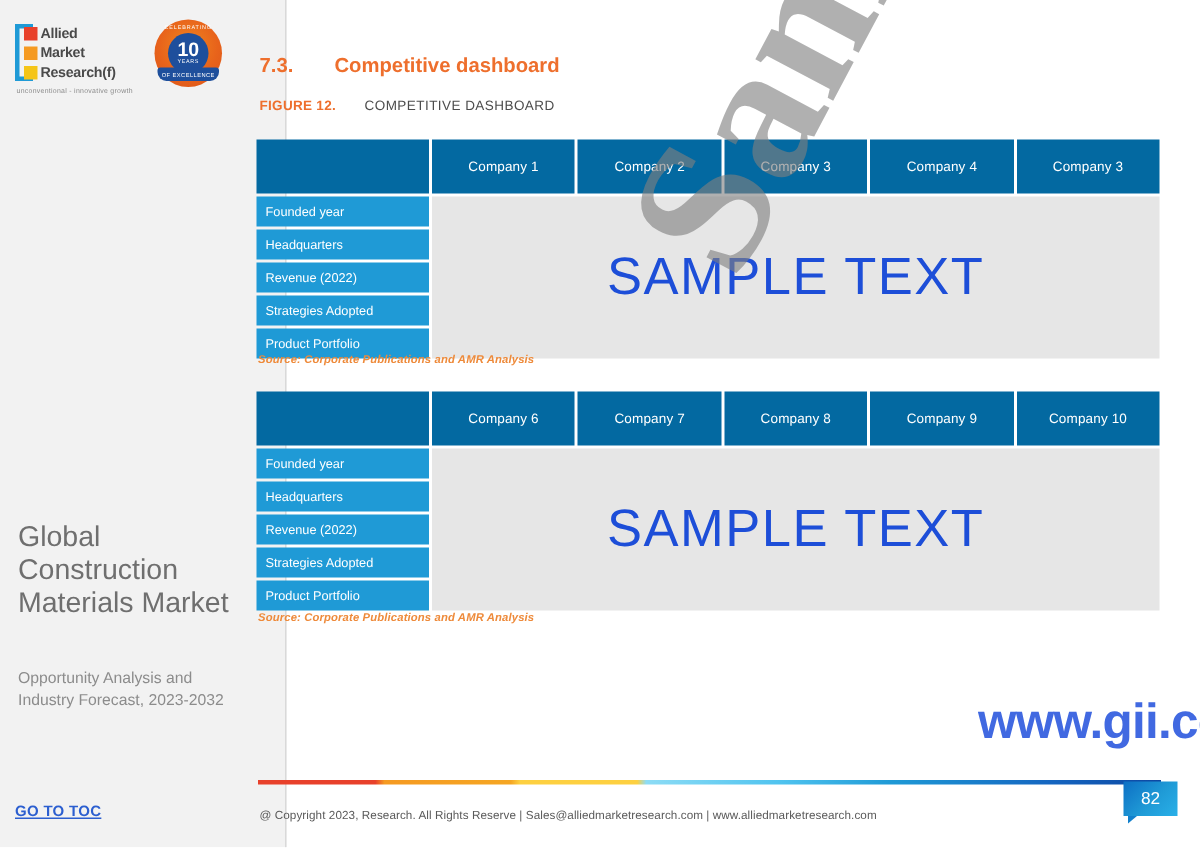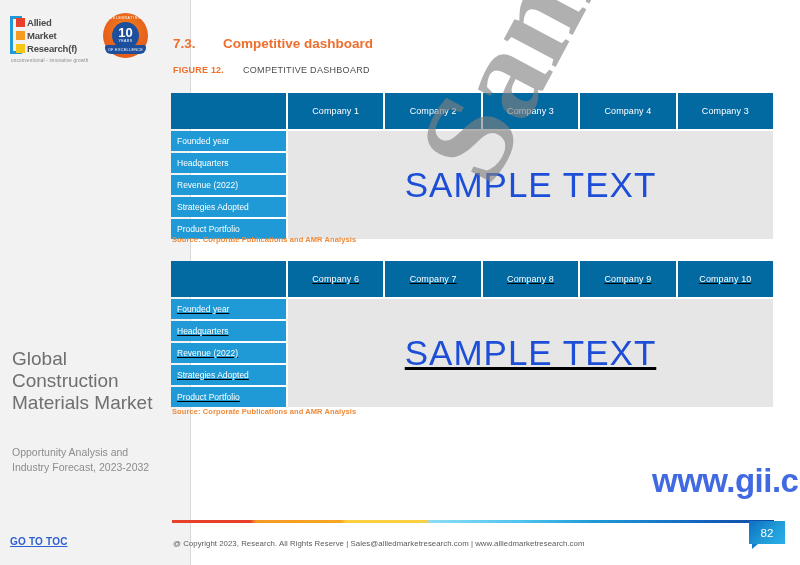--- a/index.html
+++ b/index.html
@@ -277,20 +277,21 @@
   .sample-text {
     font-size: 35px;
     color: #1d4ed8;
     letter-spacing: 1px;
     white-space: nowrap;
   }
   .src {
     position: absolute;
     left: 9px;
     font-size: 7.5px;
+    font-style: italic;
     font-weight: bold;
     color: #ee8a3a;
     letter-spacing: 0.1px;
   }
 
   
   .wm-sample {
     position: absolute;
     left: 225px;
     top: 135px;
@@ -430,21 +431,21 @@
           <div class="rl">Strategies Adopted</div>
           <div class="rl">Product Portfolio</div>
         </div>
         <div class="body-fill">
           <span class="sample-text">SAMPLE TEXT</span>
         </div>
       </div>
     </div>
     <div class="src" style="top:235px;">Source: Corporate Publications and AMR Analysis</div>
 
-    <div class="tbl" style="top:261px;text-decoration:underline;">
+    <div class="tbl" style="top:261px;">
       <div class="tbl-head">
         <div class="th first"></div>
         <div class="th col">Company 6</div>
         <div class="th col">Company 7</div>
         <div class="th col">Company 8</div>
         <div class="th col">Company 9</div>
         <div class="th col">Company 10</div>
       </div>
       <div class="tbl-body">
         <div class="rowlabels">

